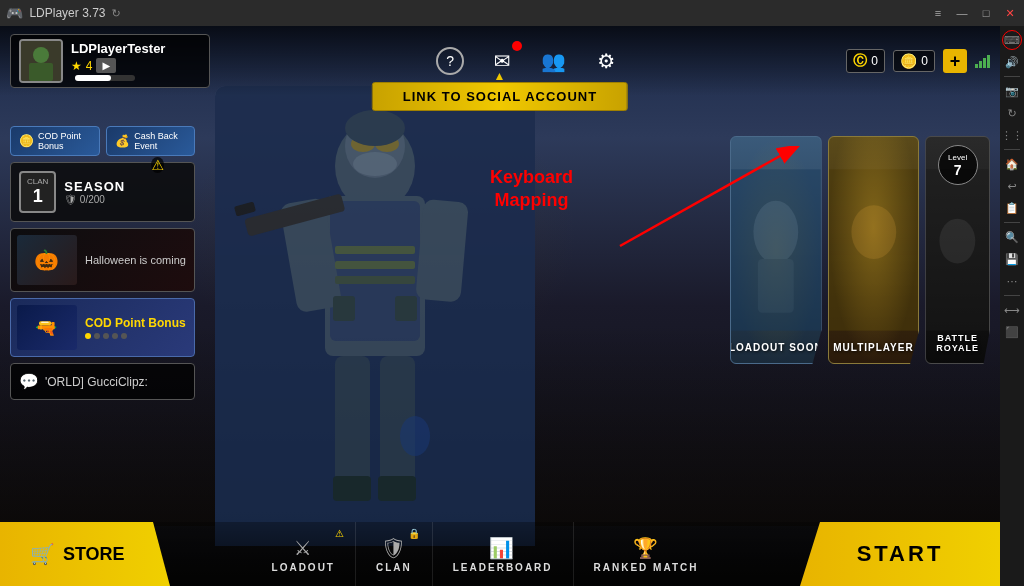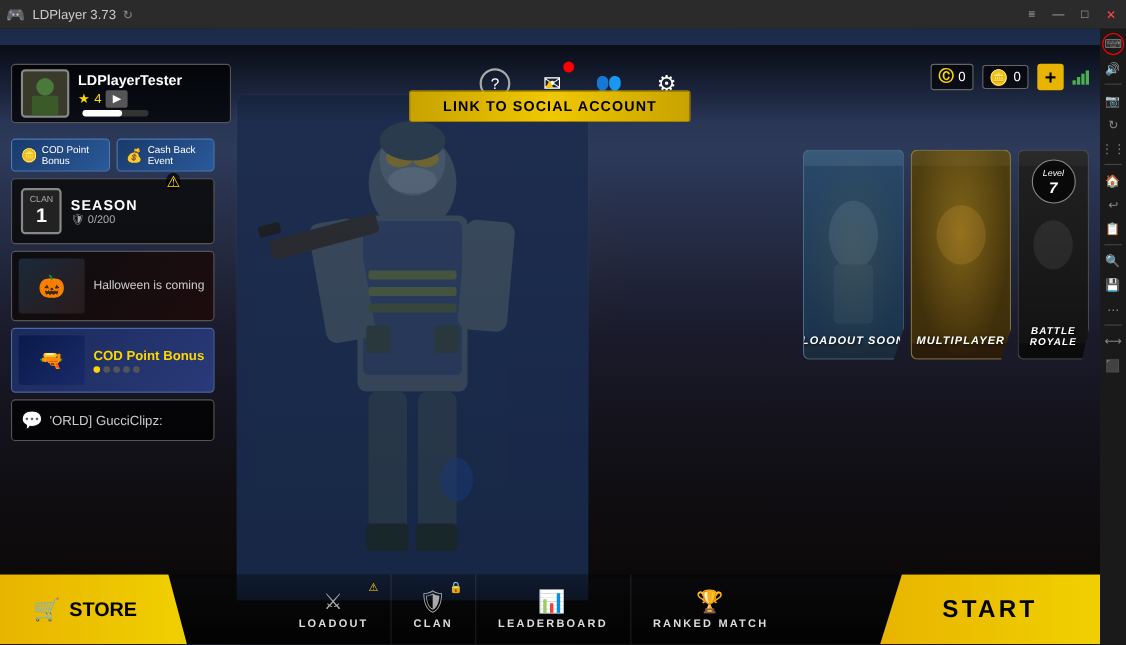--- a/index.html
+++ b/index.html
@@ -68,25 +68,24 @@
     }
 
     
     #game-topbar {
       position: absolute;
       top: 0;
       left: 0;
       right: 0;
       height: 70px;
       display: flex;
-      align-items: flex-start;
+      align-items: center;
       padding: 17px 10px;
       background: linear-gradient(180deg, rgba(0,0,0,0.7) 0%, transparent 100%);
       z-index: 50;
-      margin-top: 15px;
     }
 
     
     #player-panel {
       background: rgba(0,0,0,0.75);
       border: 1px solid #555;
       border-radius: 4px;
       display: flex;
       align-items: center;
       padding: 4px 8px;
@@ -381,27 +380,26 @@
       width: 260px;
     }
     #game-modes-row {
       display: flex;
       gap: 6px;
       align-items: flex-start;
     }
 
     .mode-card {
       flex: 1;
-      height: 191px;
+      height: 228px;
       border-radius: 6px;
       position: relative;
       overflow: hidden;
       cursor: pointer;
       clip-path: polygon(0 0, 100% 0, 100% 85%, 90% 100%, 0 100%);
-      font-style: italic;
     }
     .mode-card.coming-soon {
       background: linear-gradient(180deg, #3a5a7a 0%, #1a2a3a 100%);
       border: 1px solid #4a6a8a;
     }
     .mode-card.multiplayer {
       background: linear-gradient(180deg, #5a4a1a 0%, #2a1a0a 100%);
       border: 1px solid #8a7a3a;
     }
     .mode-card.battle-royale {
@@ -811,20 +809,35 @@
         <rect x="120" y="190" width="80" height="8" rx="2" fill="#3a4a3a"></rect>
 
         <rect x="118" y="210" width="22" height="25" rx="3" fill="#2a3a3a"></rect>
         <rect x="180" y="210" width="22" height="25" rx="3" fill="#2a3a3a"></rect>
 
         <ellipse cx="200" cy="350" rx="15" ry="20" fill="#1a3a7a" opacity="0.6"></ellipse>
       </svg>
     </div>
   </div>
 
+  <div id="keyboard-annotation">
+    <div id="keyboard-label">
+      <span>Keyboard</span><br>
+      <span>Mapping</span>
+    </div>
+
+    <svg id="arrow-svg" viewBox="0 0 200 120">
+      <defs>
+        <marker id="arrowhead" markerWidth="10" markerHeight="7" refX="0" refY="3.5" orient="auto">
+          <polygon points="0 0, 10 3.5, 0 7" fill="red"></polygon>
+        </marker>
+      </defs>
+      <line x1="10" y1="100" x2="170" y2="10" stroke="red" stroke-width="2.5" marker-end="url(#arrowhead)"></line>
+    </svg>
+  </div>
 
   <div id="game-modes">
     <div id="game-modes-row">
 
       <div class="mode-card coming-soon">
         <div class="flash-effect"></div>
         <svg viewBox="0 0 100 180" xmlns="http://www.w3.org/2000/svg" style="width:100%;height:100%;position:absolute;top:0;left:0;opacity:0.5;">
           <rect width="100" height="180" fill="#1a3a5a"></rect>
           <ellipse cx="50" cy="70" rx="25" ry="35" fill="#3a5a7a"></ellipse>
           <rect x="30" y="100" width="40" height="60" rx="5" fill="#2a4a6a"></rect>

